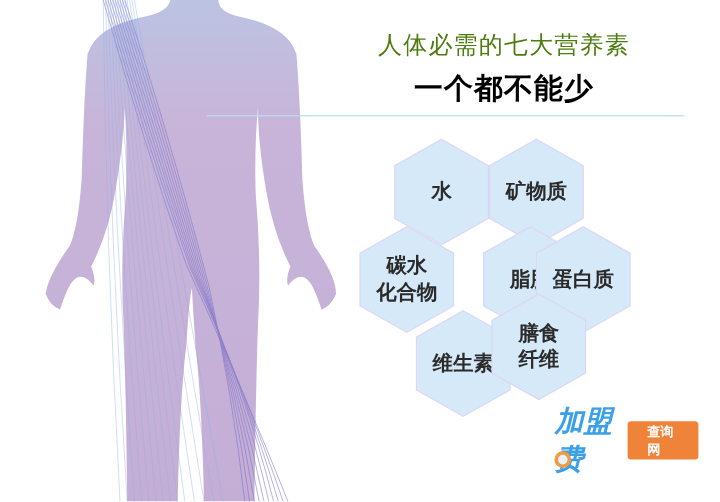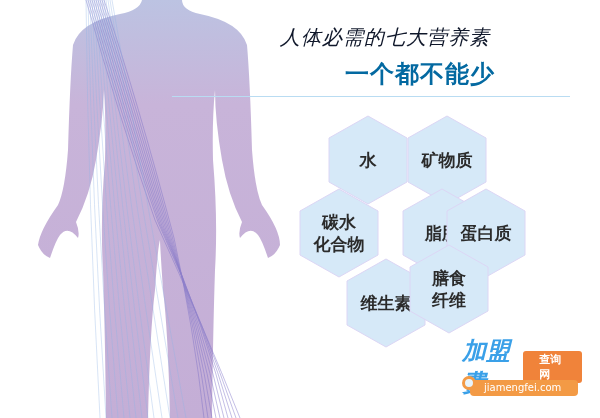--- a/index.html
+++ b/index.html
@@ -1,19 +1,19 @@
 <!DOCTYPE html>
 <html><head>
 <meta charset="utf-8">
 <style>
   html, body { margin:0; padding:0; }
   body { width:600px; height:418px; background:#ffffff; position:relative; overflow:hidden; font-family:"DejaVu Sans","Liberation Sans",sans-serif; }
   .figure { position:absolute; left:0; top:0; width:300px; height:418px; }
-  .title { position:absolute; left:280px; top:24px; width:280px; text-align:left; font-size:20px; color:#0f172a; letter-spacing:1px;font-style:italic; }
-  .subtitle { position:absolute; left:280px; top:58px; width:280px; text-align:center; font-size:24px; font-weight:bold; color:#0369a1; letter-spacing:1px; }
+  .title { position:absolute; left:280px; top:24px; width:280px; text-align:center; font-size:20px; color:#4d7c0f; letter-spacing:1px; }
+  .subtitle { position:absolute; left:280px; top:58px; width:280px; text-align:center; font-size:24px; font-weight:bold; color:#000000; letter-spacing:1px; }
   .rule { position:absolute; left:172px; top:96px; width:398px; height:1px; background:#b9dcf2; }
   .hex { position:absolute; width:80px; height:90px; }
   .hex svg { position:absolute; left:0; top:0; }
   .hex-label { position:absolute; left:0; top:0; width:80px; height:90px; display:flex; align-items:center; justify-content:center; text-align:center; font-size:17px; font-weight:bold; color:#2b2b2b; line-height:22px; white-space:pre-line; }
   .logo { position:absolute; left:462px; top:356px; width:120px; height:44px; }
   .logo-top { position:absolute; left:0; top:0; height:22px; display:flex; align-items:center; }
   .logo-brand { font-size:24px; font-weight:bold; font-style:italic; color:#3aa0e8; }
   .logo-tag { margin-left:3px; background:#f0833a; color:#fff; font-size:11px; font-weight:bold; padding:1px 16px; border-radius:3px; }
   .logo-url { position:absolute; left:8px; top:24px; width:108px; height:16px; background:#f39a45; border-radius:4px; color:#fff; font-size:10px; line-height:16px; padding-left:14px; box-sizing:border-box; }
   .logo-mag { position:absolute; left:0px; top:20px; width:14px; height:14px; border:3px solid #f39a45; border-radius:50%; background:#e8f4fb; box-sizing:border-box; }
@@ -111,15 +111,14 @@
       <div class="hex-label">膳食
 纤维</div>
     </div>
   </div>
 
 <div class="logo">
   <div class="logo-top">
     <span class="logo-brand">加盟费</span>
     <span class="logo-tag">查询网</span>
   </div>
-  <div class="logo-url">jiamengfei.com</div>
   <div class="logo-mag"></div>
 </div>
 
 </body></html>

